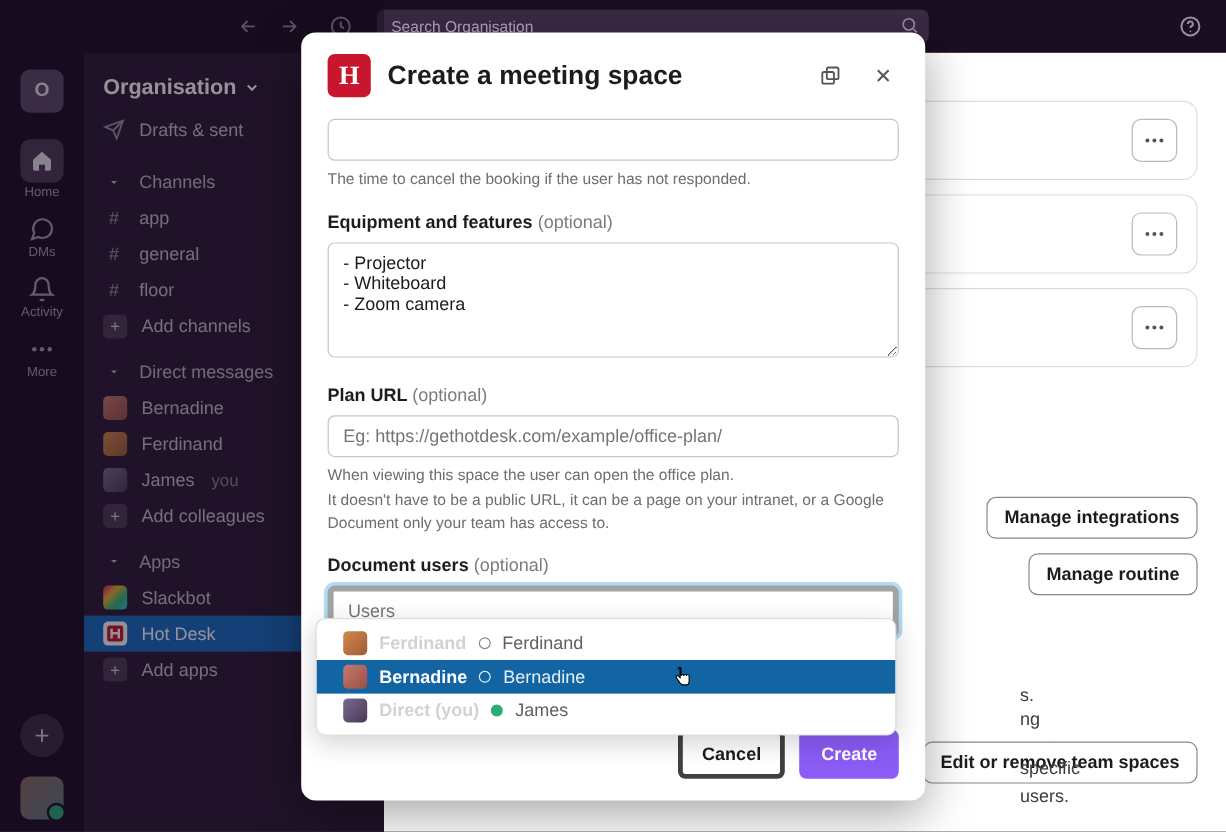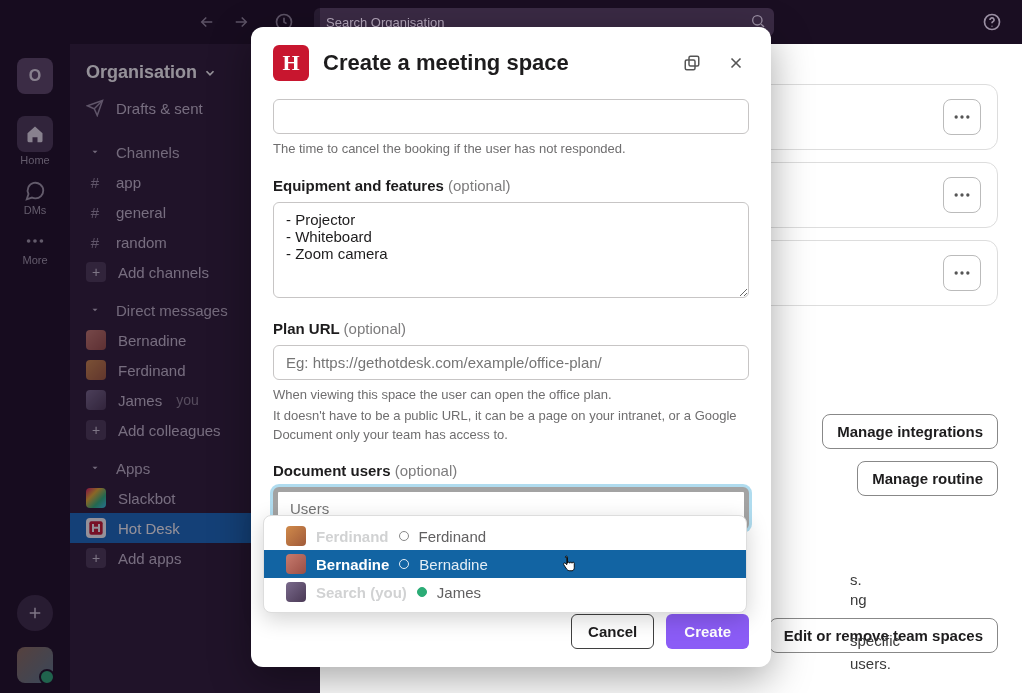--- a/index.html
+++ b/index.html
@@ -77,21 +77,21 @@
   .modal-body::-webkit-scrollbar-thumb { background: #c9c9c9; border-radius: 7px; border: 3px solid #fff; }
   .field-input { width: 100%; border: 1px solid #c7c5c5; border-radius: 6px; padding: 8px 12px; font-size: 15px; color: #1d1c1d; font-family: inherit; }
   .field-input.focused { border: 5px solid #a3a3a3; box-shadow: 0 0 0 3px rgba(29,155,209,0.35); outline: none; }
   .helper-text { color: #6f6e6f; font-size: 13px; margin-top: 6px; line-height: 1.45; }
   .field-label { font-size: 15px; font-weight: 700; margin-top: 18px; margin-bottom: 8px; display: block; }
   .field-label .optional { font-weight: 400; color: #7d7c7d; }
   textarea.field-input { min-height: 96px; resize: vertical; white-space: pre-wrap; }
   .section-gap-top { height: 4px; }
   .user-input-wrap { position: relative; }
   .modal-footer { padding: 14px 22px 18px; display: flex; justify-content: flex-end; gap: 12px; border-top: none; }
-  .btn-plain { border: 1px solid #404040; background: #fff; border-radius: 6px; padding: 8px 16px; font-size: 15px; font-weight: 600; cursor: pointer; color:#1d1c1d; }
+  .btn-plain { border: 4px solid #404040; background: #fff; border-radius: 6px; padding: 8px 16px; font-size: 15px; font-weight: 600; cursor: pointer; color:#1d1c1d; }
   .btn-green-solid { border: none; background: #8b5cf6; color: #fff; border-radius: 6px; padding: 9px 18px; font-size: 15px; font-weight: 700; cursor: pointer; }
 
   
   .ac-dropdown { position: absolute; left: 263px; width: 484px; top: 515px; background: #fff; border: 1px solid #ddd; border-radius: 8px; box-shadow: 0 6px 22px rgba(0,0,0,0.18); z-index: 80; padding: 6px 0; }
   .ac-row { display: flex; align-items: center; gap: 10px; padding: 6px 22px; height: 28px; cursor: pointer; font-size: 15px; }
   .ac-row.selected { background: #1264a3; color: #fff; }
   .ac-row .ac-name { font-weight: 700; }
   .ac-row .ac-sub { color: #616061; }
   .ac-row.selected .ac-sub { color: #e4eef6; }
   .ac-avatar { width: 20px; height: 20px; border-radius: 4px; }
@@ -161,20 +161,27 @@
     </div>
     <span class="rail-label">Home</span>
   </div>
   <div class="rail-item">
     <svg width="22" height="22" viewBox="0 0 24 24" fill="none" stroke="#a59dac" stroke-width="2">
         <path d="M21 11.5a8.38 8.38 0 0 1-8.5 8.5 8.5 8.5 0 0 1-3.8-.9L3 21l1.9-5.7A8.5 8.5 0 1 1 21 11.5z"></path>
       </svg>
     <span class="rail-label">DMs</span>
   </div>
   <div class="rail-item">
+    <svg width="22" height="22" viewBox="0 0 24 24" fill="none" stroke="#a59dac" stroke-width="2">
+        <path d="M18 8a6 6 0 0 0-12 0c0 7-3 9-3 9h18s-3-2-3-9"></path>
+        <path d="M13.73 21a2 2 0 0 1-3.46 0"></path>
+      </svg>
+    <span class="rail-label">Activity</span>
+  </div>
+  <div class="rail-item">
     <svg width="22" height="22" viewBox="0 0 24 24" fill="#a59dac">
         <circle cx="5" cy="12" r="2"></circle>
         <circle cx="12" cy="12" r="2"></circle>
         <circle cx="19" cy="12" r="2"></circle>
       </svg>
     <span class="rail-label">More</span>
   </div>
   <div class="rail-spacer"></div>
   <div class="rail-plus">
     <svg width="18" height="18" viewBox="0 0 24 24" fill="none" stroke="#d6cedd" stroke-width="2">
@@ -215,21 +222,21 @@
   <div class="side-row">
     <span class="hash">#</span>
     <span>app</span>
   </div>
   <div class="side-row">
     <span class="hash">#</span>
     <span>general</span>
   </div>
   <div class="side-row">
     <span class="hash">#</span>
-    <span>random</span>
+    <span>floor</span>
   </div>
   <div class="side-row">
     <span class="chan-icon-box">+</span>
     <span>Add channels</span>
   </div>
 
   <div style="height:8px"></div>
 
   <div class="side-row section">
     <span class="caret-icon">
@@ -396,21 +403,21 @@
     <span class="ac-sub">Ferdinand</span>
   </div>
   <div class="ac-row selected">
     <span class="ac-avatar b"></span>
     <span class="ac-name">Bernadine</span>
     <span class="presence-dot"></span>
     <span class="ac-sub">Bernadine</span>
   </div>
   <div class="ac-row">
     <span class="ac-avatar j"></span>
-    <span class="ac-name">Search (you)</span>
+    <span class="ac-name">Direct (you)</span>
     <span class="presence-dot active"></span>
     <span class="ac-sub">James</span>
   </div>
 </div>
 
 <svg class="cursor-pointer-img" style="left:560px; top:554px;" viewBox="0 0 24 24">
   <path d="M9 3v10l-2-2c-1-1-3 0-2 2l4 6c1 1 2 2 4 2h3c2 0 3-2 3-4v-6c0-2-3-2-3 0 0-2-3-2-3 0 0-2-3-2-3 0V3c0-2-3-2-3 0z" fill="#fff" stroke="#000" stroke-width="1.2"></path>
 </svg>
 
 </body></html>

